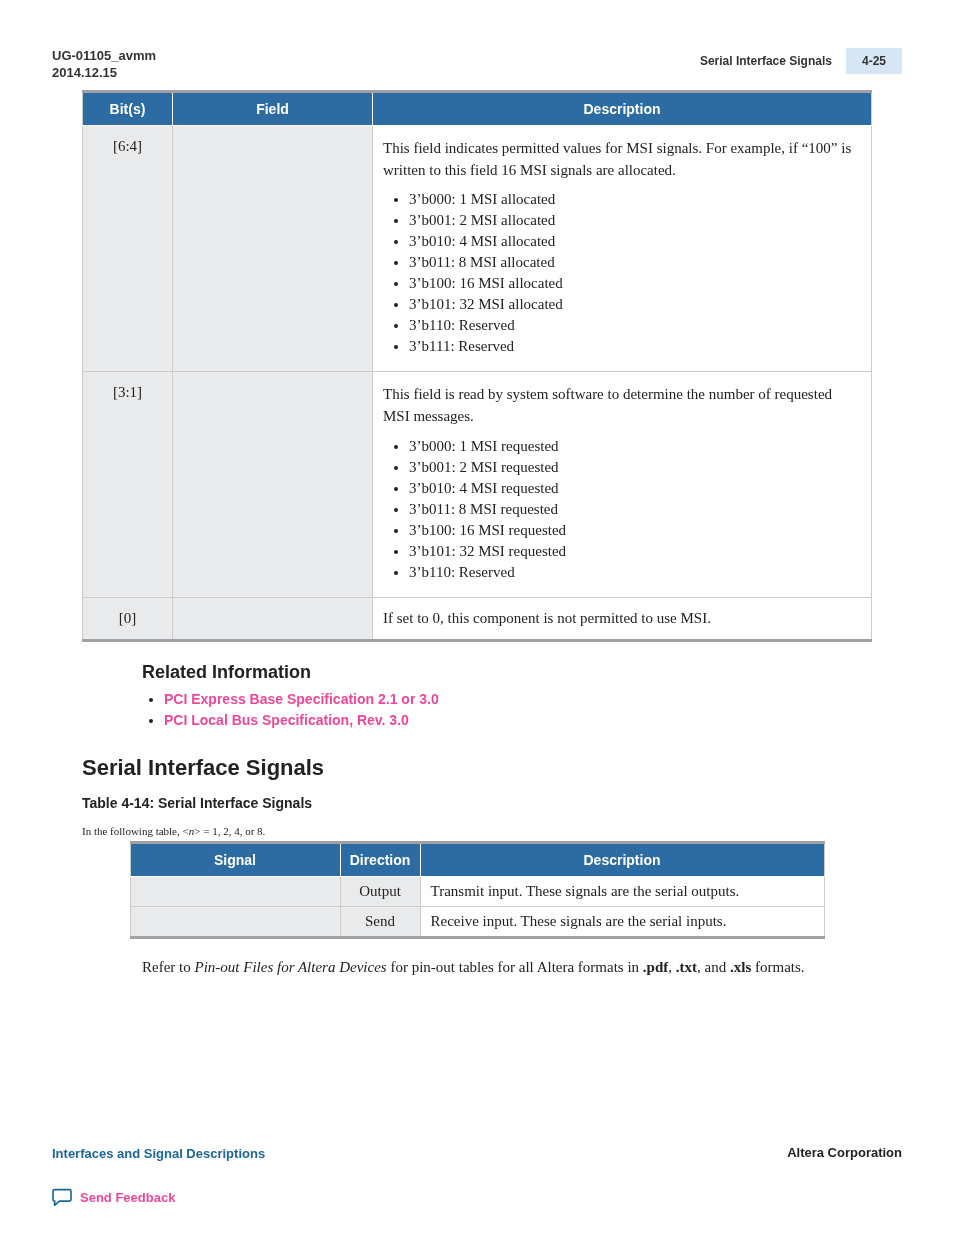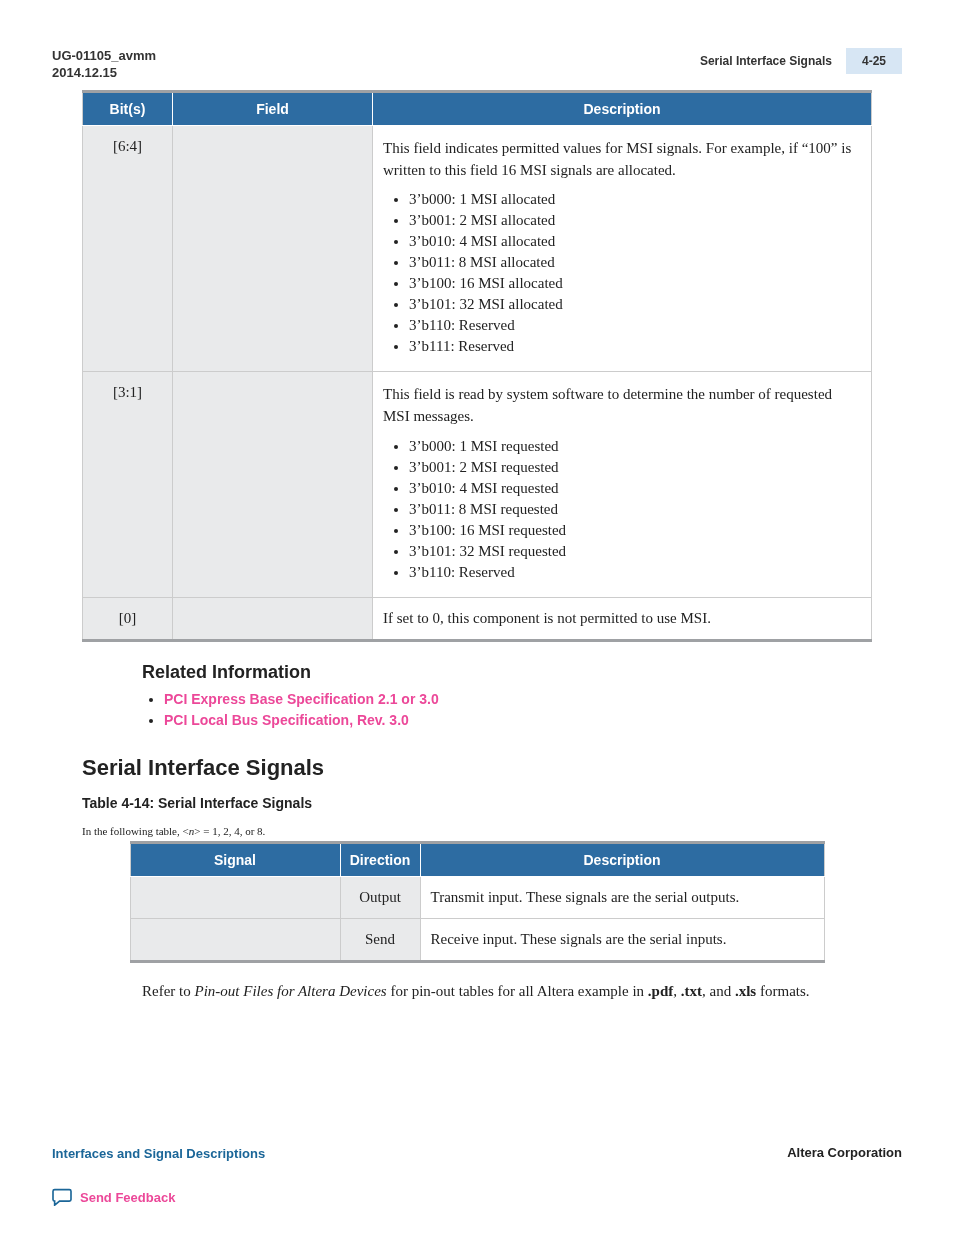--- a/index.html
+++ b/index.html
@@ -39,21 +39,21 @@
 
   h2.section-title { font-family: "Myriad Pro", Arial, sans-serif; font-size: 22px; font-weight: 700; margin: 26px 0 14px 30px; color: #222; }
   .table-caption { font-family: "Myriad Pro", Arial, sans-serif; font-weight: 700; font-size: 14px; margin: 0 0 14px 30px; }
   .table-intro { margin: 0 0 4px 30px; font-size: 11px; }
   .table-intro em { font-style: italic; }
 
   table.signals { width: 695px; margin: 0 auto 18px auto; border-collapse: collapse; border-top: 3px solid #9fa1a4; border-bottom: 3px solid #9fa1a4; }
   table.signals th { background: #2d6ca2; color: #fff; font-weight: 600; font-size: 14px; padding: 8px 6px; text-align: center; border: 1px solid #fff; font-family: "Myriad Pro", Arial, sans-serif; }
   table.signals th:first-child { border-left: 1px solid #ccc; }
   table.signals th:last-child { border-right: 1px solid #ccc; }
-  table.signals td { border: 1px solid #ccc; padding: 12px 10px; font-size: 15px; background: #fff; }
+  table.signals td { border: 1px solid #ccc; padding: 6px 10px; font-size: 15px; background: #fff; }
   table.signals td.sigcol { width: 210px; background: #e9eaeb; }
   table.signals td.dircol { width: 80px; text-align: center; background: #e9eaeb; }
 
   .post-text { margin: 16px 30px 0 90px; line-height: 1.45; }
   .post-text em { font-style: italic; }
 
   .footer-bar { position: absolute; bottom: 29px; left: 52px; right: 52px; display: flex; justify-content: space-between; align-items: flex-start; }
   .footer-left-link { color: #1b6698; font-weight: 600; font-family: "Myriad Pro", Arial, sans-serif; font-size: 13px; text-decoration: none; }
   .footer-right { font-family: "Myriad Pro", Arial, sans-serif; font-weight: 700; font-size: 13px; }
   .feedback-row { margin-top: 26px; display: flex; align-items: center; gap: 8px; }
@@ -156,21 +156,21 @@
     </tr>
     <tr>
       <td class="sigcol"></td>
       <td class="dircol">Send</td>
       <td>Receive input. These signals are the serial inputs.</td>
     </tr>
   </tbody>
 </table>
 
 <p class="post-text">
-  <span>Refer to </span><em>Pin-out Files for Altera Devices</em><span> for pin-out tables for all Altera example in </span><strong>.pdf</strong><span>, </span><strong>.txt</strong><span>, and </span><strong>.xls</strong><span> formats.</span>
+  <span>Refer to </span><em>Pin-out Files for Altera Devices</em><span> for pin-out tables for all Altera formats in </span><strong>.pdf</strong><span>, </span><strong>.txt</strong><span>, and </span><strong>.xls</strong><span> formats.</span>
 </p>
 
 <div class="footer-bar">
   <div>
     <a href="#" class="footer-left-link">Interfaces and Signal Descriptions</a>
     <div class="feedback-row">
       <svg class="fb-icon" viewBox="0 0 24 22">
         <path d="M3 2 h18 a2 2 0 0 1 2 2 v10 a2 2 0 0 1 -2 2 h-12 l-6 5 v-5 a2 2 0 0 1 -2 -2 v-10 a2 2 0 0 1 2 -2 z" fill="none" stroke="#1b6698" stroke-width="2"></path>
       </svg>
       <a href="#" class="fb-link">Send Feedback</a>

